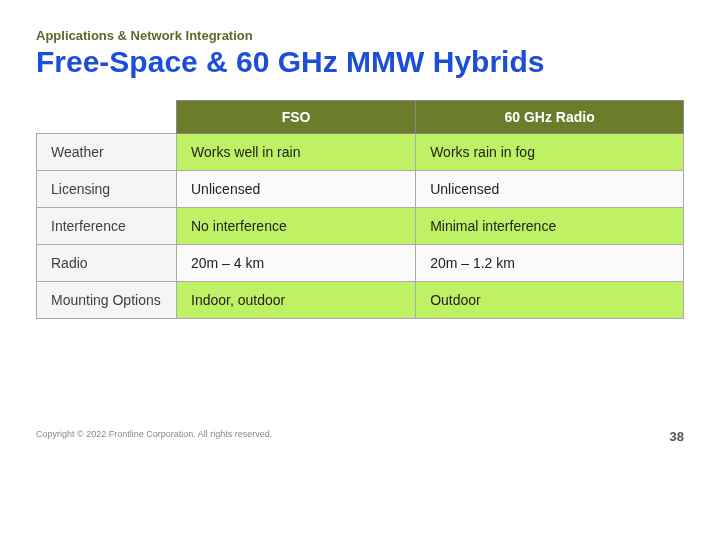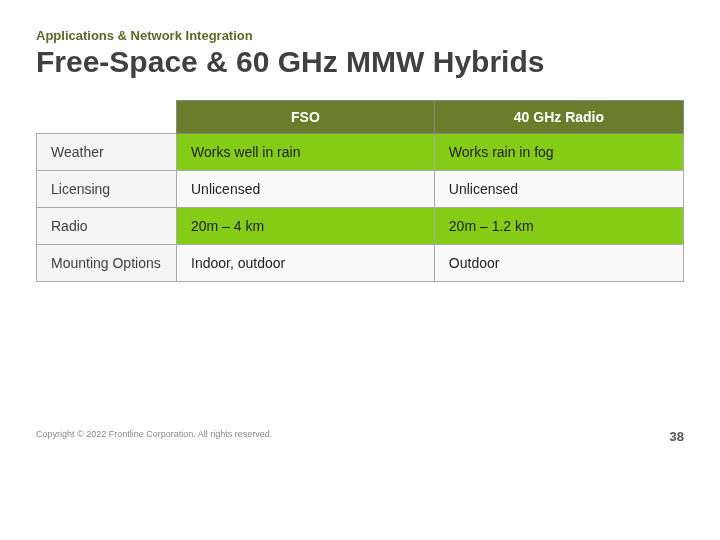--- a/index.html
+++ b/index.html
@@ -25,21 +25,21 @@
     .subtitle {
       font-size: 13px;
       color: #5a6a2a;
       font-weight: bold;
       margin-bottom: 2px;
     }
 
     .title {
       font-size: 30px;
       font-weight: bold;
-      color: #404040;
+      color: #1d4ed8;
       margin-bottom: 20px;
       line-height: 1.15;
     }
 
     table {
       width: 648px;
       border-collapse: collapse;
       font-size: 14px;
     }
 
@@ -65,21 +65,21 @@
     }
 
     tbody tr td:first-child {
       font-weight: normal;
       background: #f5f5f5;
       color: #404040;
       width: 140px;
     }
 
     tbody tr td:not(:first-child) {
-      background: #84cc16;
+      background: #bef264;
       color: #222;
     }
 
     tbody tr:nth-child(even) td:not(:first-child) {
       background: #fafafa;
     }
 
     .footer {
       position: absolute;
       bottom: 12px;
@@ -105,33 +105,38 @@
 
   <div class="subtitle">Applications &amp; Network Integration</div>
 
   <div class="title">Free-Space &amp; 60 GHz MMW Hybrids</div>
 
   <table>
     <thead>
       <tr>
         <th></th>
         <th>FSO</th>
-        <th>40 GHz Radio</th>
+        <th>60 GHz Radio</th>
       </tr>
     </thead>
     <tbody id="table-body">
     <tr>
           <td>Weather</td>
           <td>Works well in rain</td>
           <td>Works rain in fog</td>
         </tr>
         <tr>
           <td>Licensing</td>
           <td>Unlicensed</td>
           <td>Unlicensed</td>
+        </tr>
+        <tr>
+          <td>Interference</td>
+          <td>No interference</td>
+          <td>Minimal interference</td>
         </tr>
         <tr>
           <td>Radio</td>
           <td>20m – 4 km</td>
           <td>20m – 1.2 km</td>
         </tr>
         <tr>
           <td>Mounting Options</td>
           <td>Indoor, outdoor</td>
           <td>Outdoor</td>

